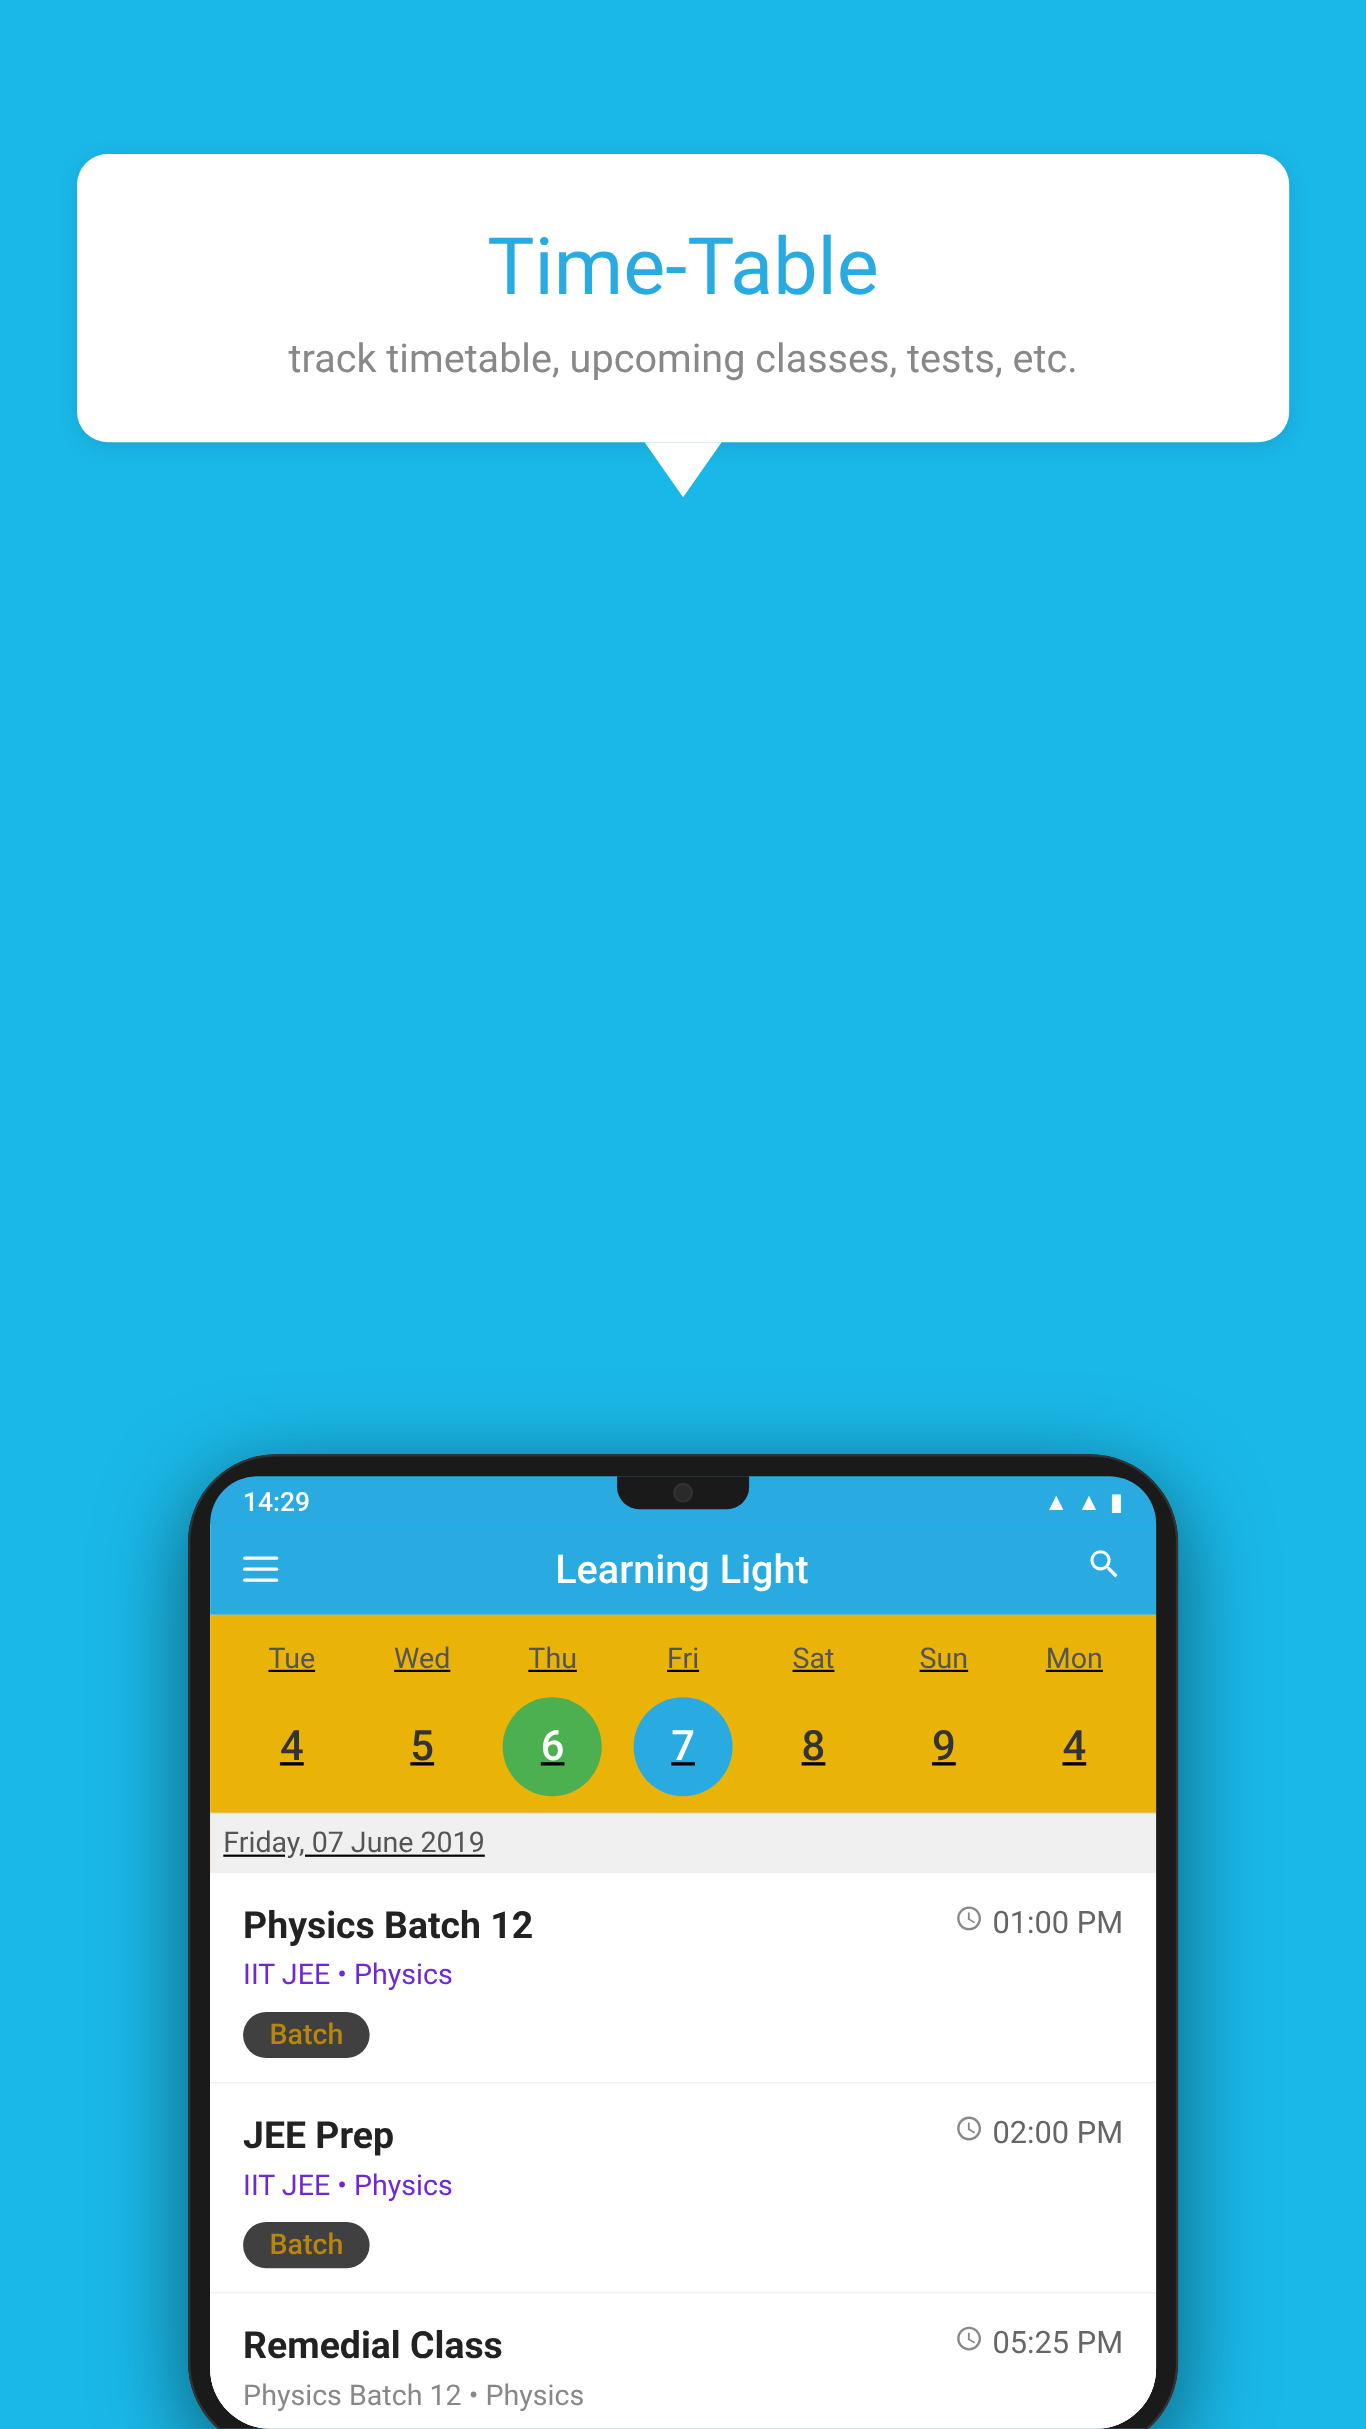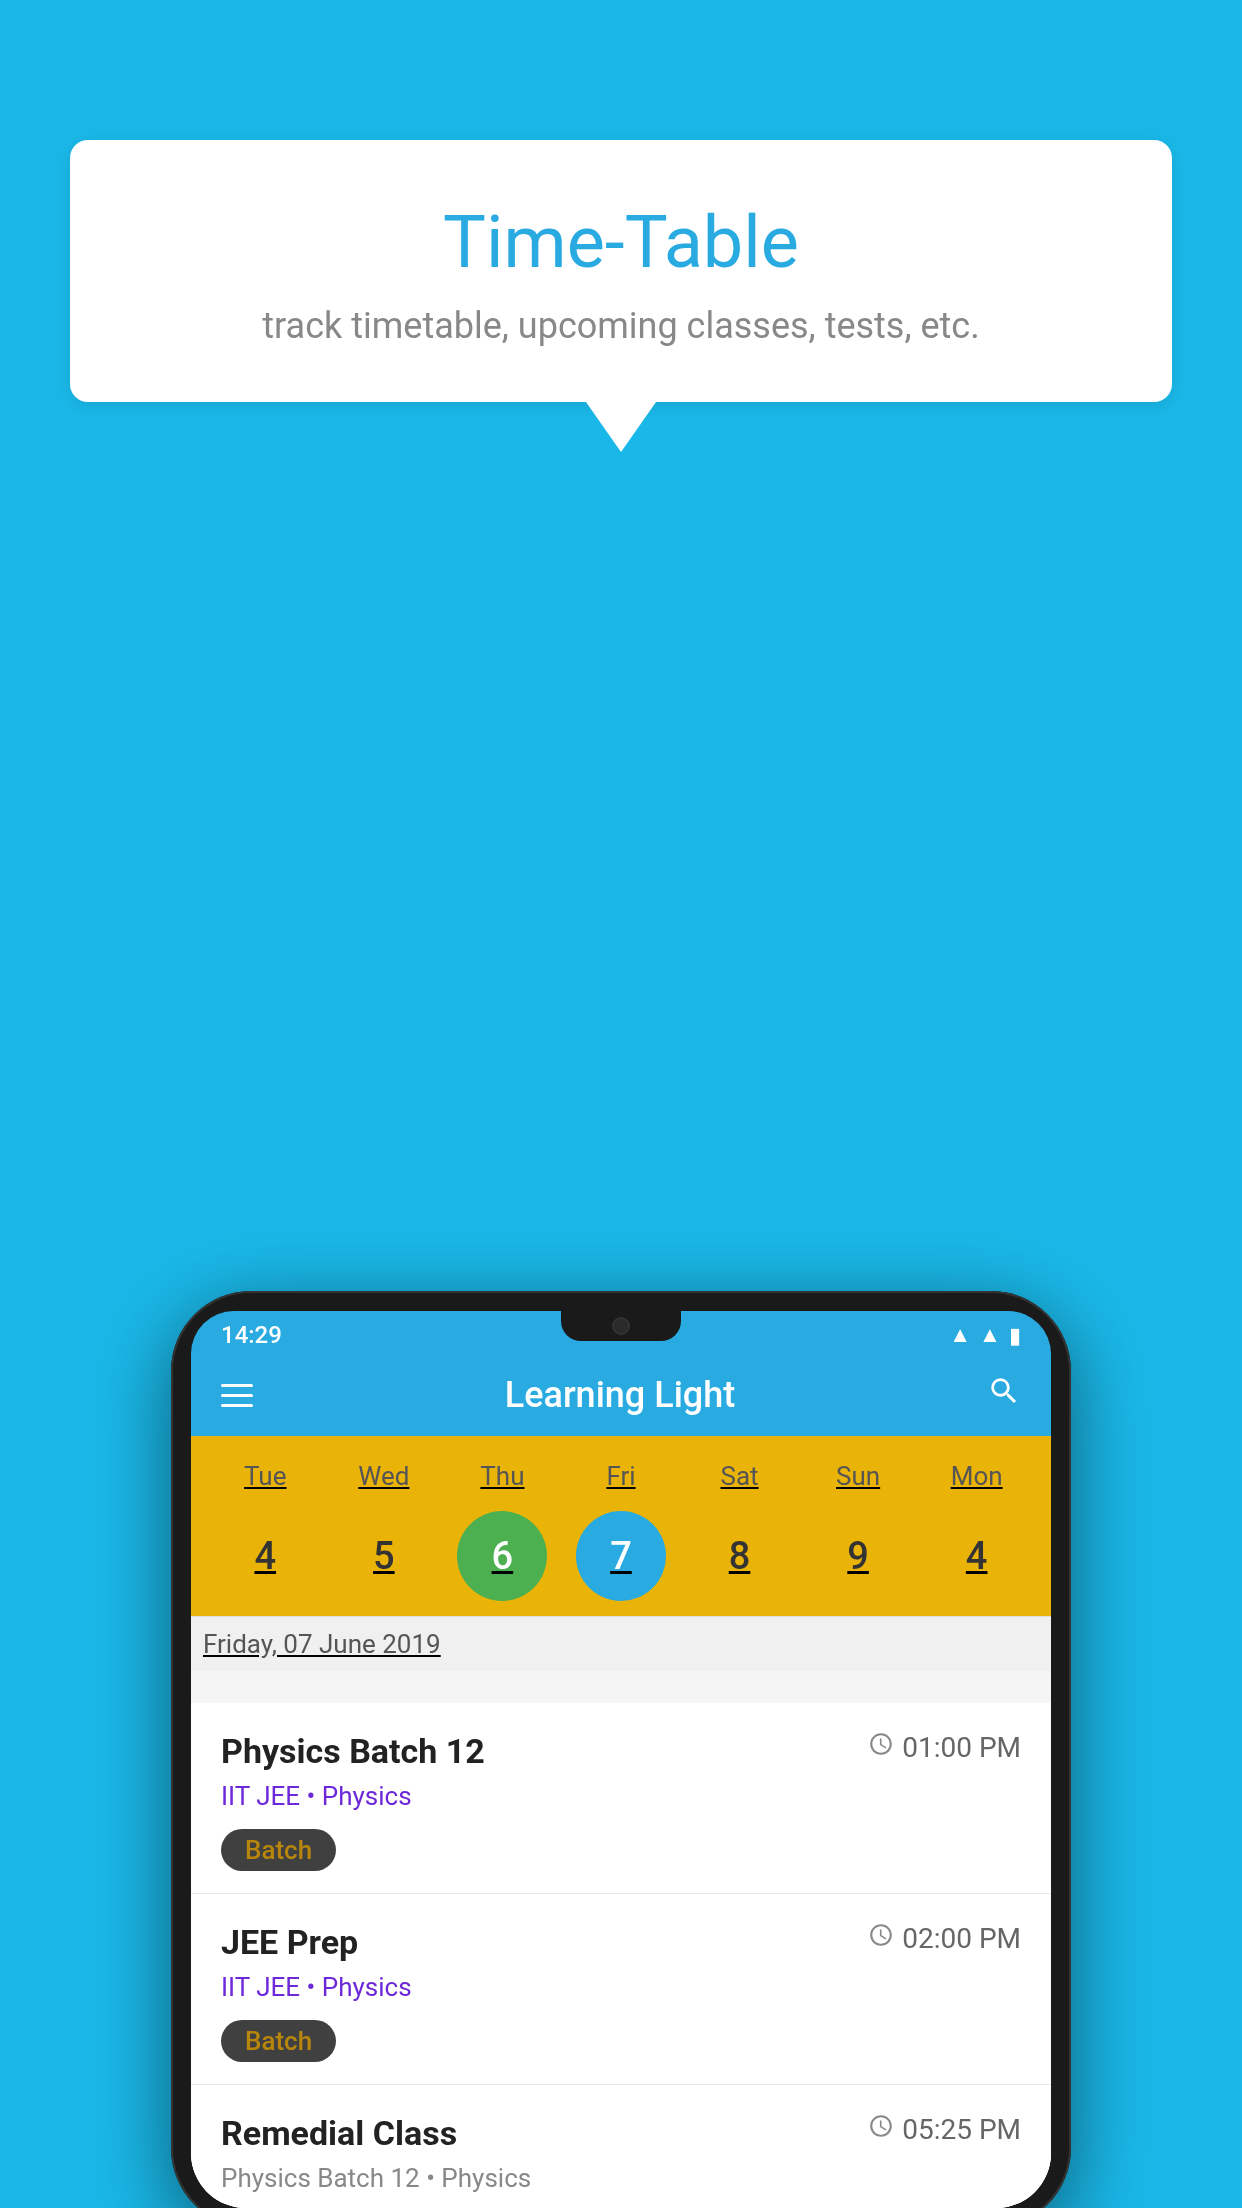--- a/index.html
+++ b/index.html
@@ -17,21 +17,21 @@
     
     .speech-bubble-container {
       position: absolute;
       top: 140px;
       left: 70px;
       right: 70px;
     }
 
     .speech-bubble {
       background: white;
-      border-radius: 18px;
+      border-radius: 28px;
       padding: 60px 50px 55px;
       text-align: center;
       box-shadow: 0 4px 20px rgba(0,0,0,0.1);
     }
 
     .speech-bubble-title {
       font-size: 72px;
       font-weight: 400;
       color: #29abe2;
       margin-bottom: 20px;
@@ -211,21 +211,20 @@
       padding: 12px;
       font-size: 26px;
       color: #555;
       border-top: 1px solid #ddd;
       background: #f0f0f0;
     }
 
     
     .schedule-list {
       background: white;
-      margin-top: 32px;
     }
 
     .schedule-item {
       padding: 28px 30px 22px;
       border-bottom: 1px solid #e8e8e8;
       background: white;
     }
 
     .schedule-item-header {
       display: flex;

